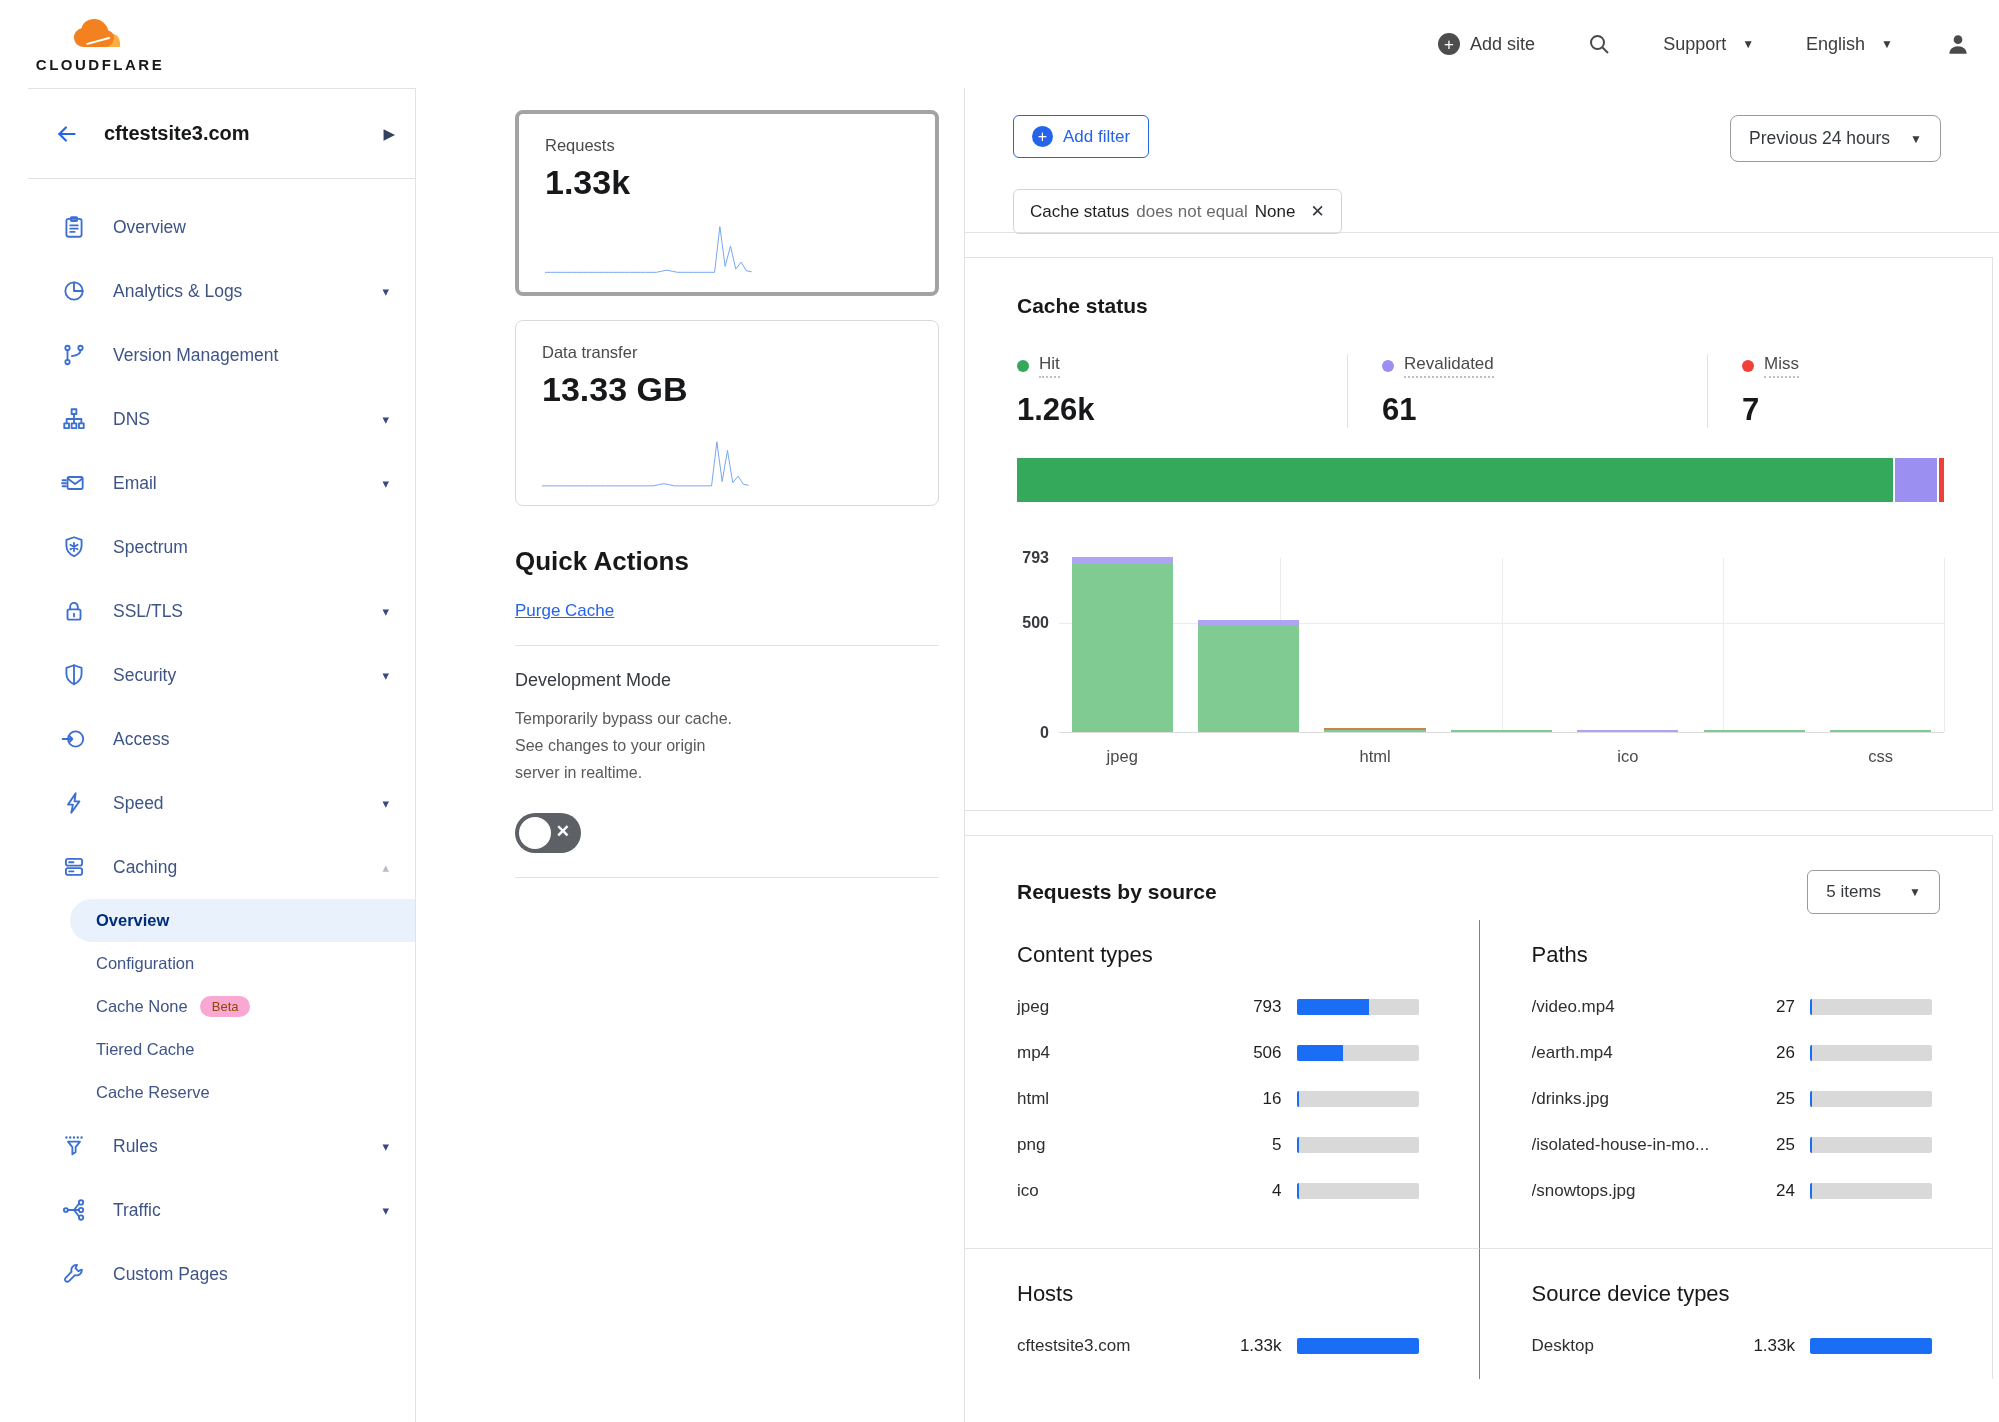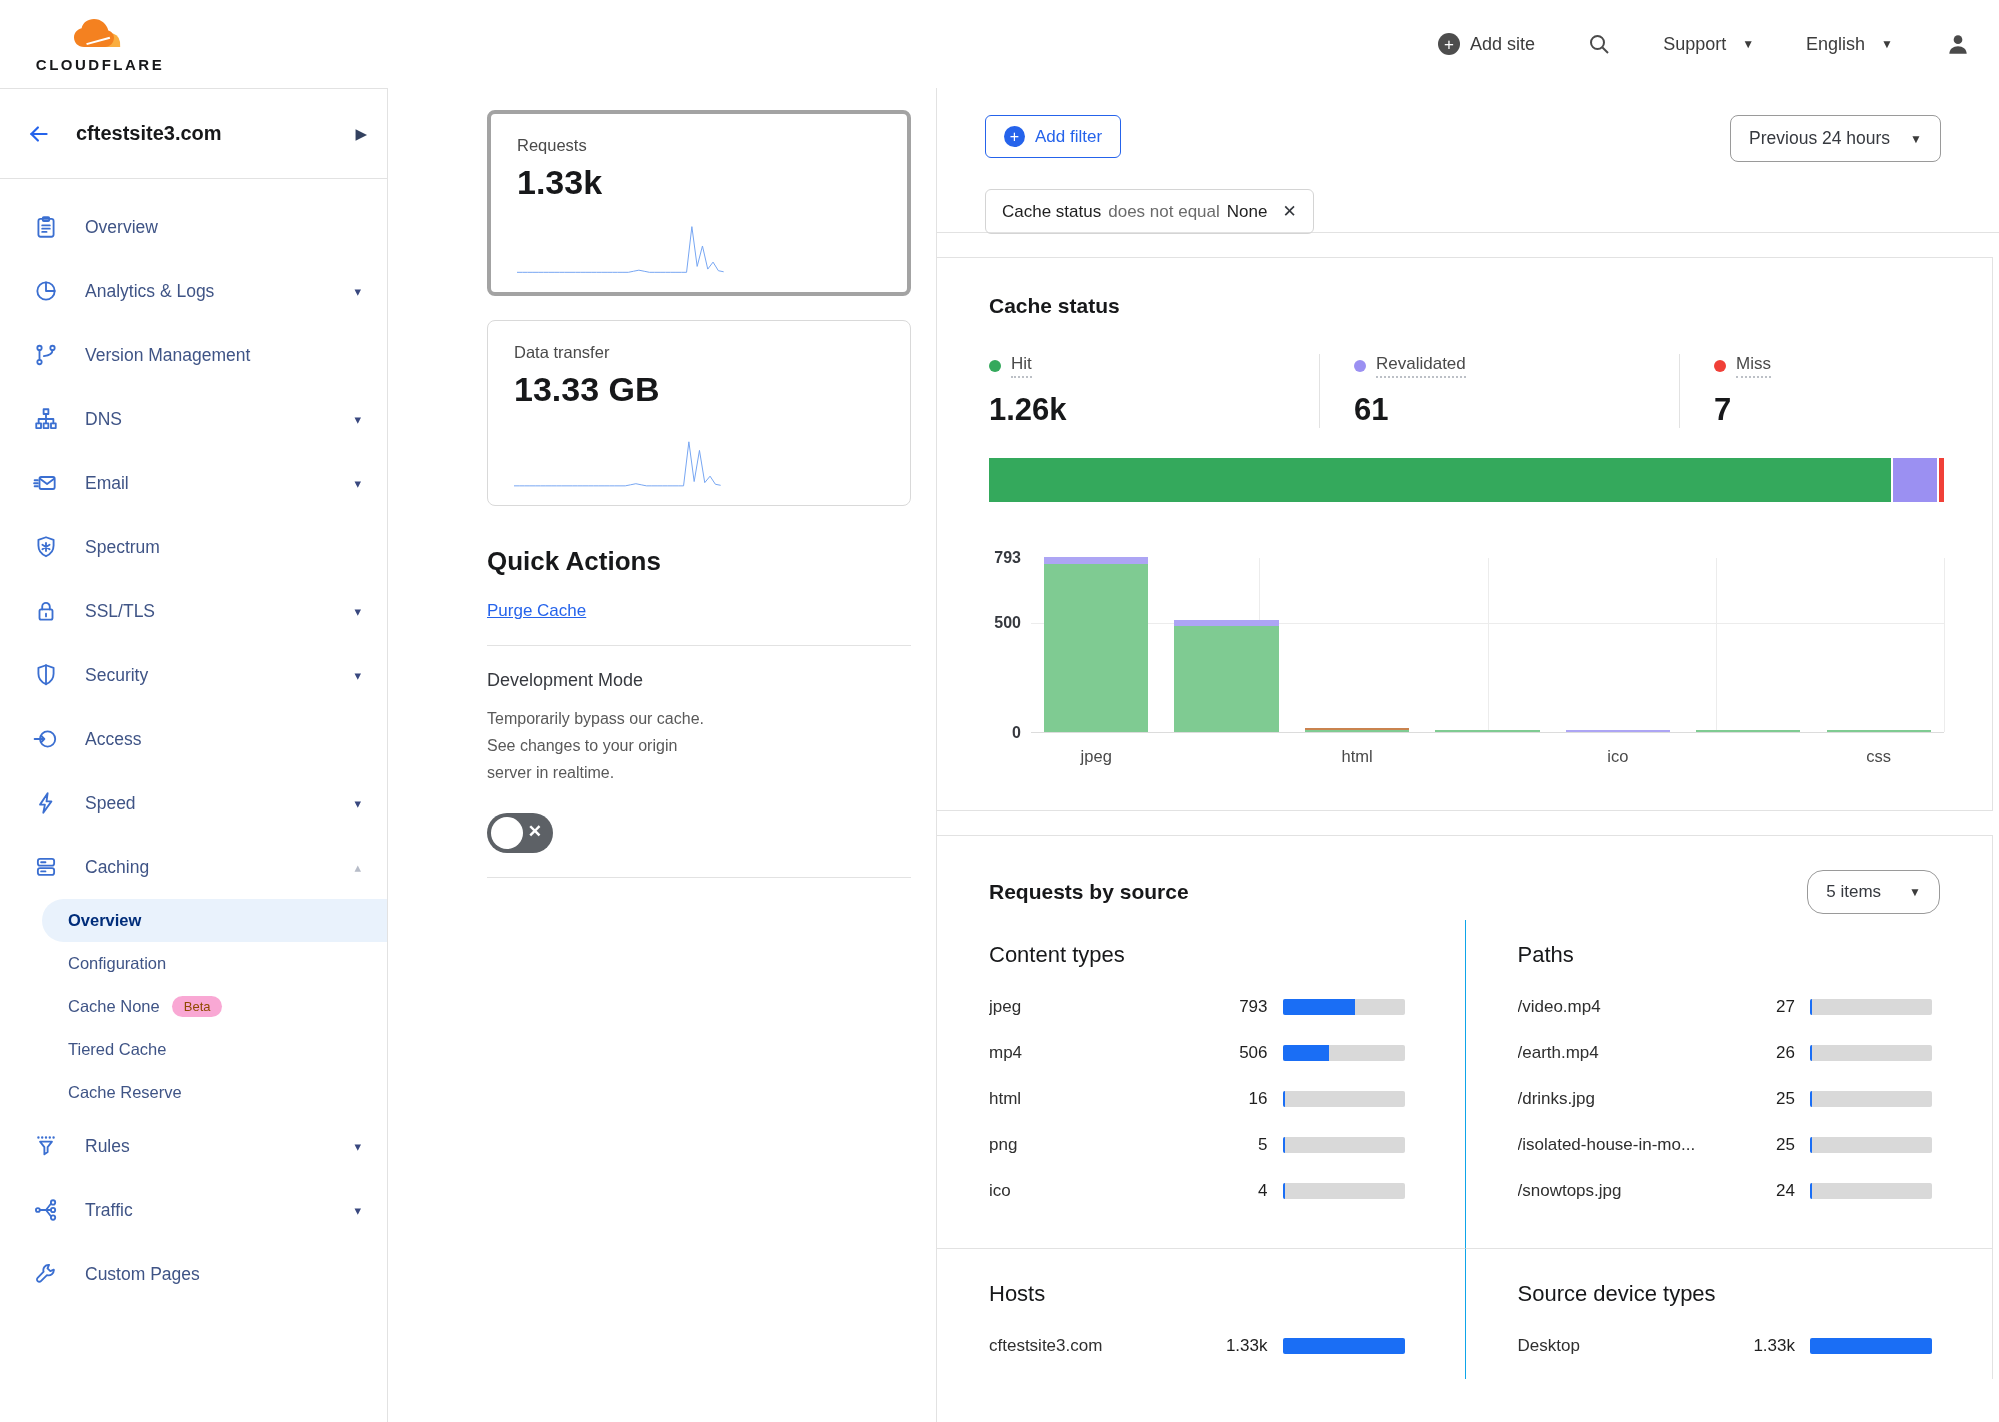--- a/index.html
+++ b/index.html
@@ -7,21 +7,21 @@
     font-family:"Liberation Sans", sans-serif; color:#1f1f1f; }
   
   .topbar { height:88px; display:flex; align-items:center; justify-content:space-between; padding:0 28px 0 20px; background:#fff; }
   .logo { display:flex; flex-direction:column; align-items:center; width:160px; cursor:pointer; }
   .logo-text { font-size:15px; font-weight:800; letter-spacing:2.5px; color:#17181a; margin-top:1px; }
   .topbar-right { display:flex; align-items:center; gap:52px; color:#3c3c3c; font-size:18px; }
   .tb-item { display:flex; align-items:center; gap:10px; cursor:pointer; }
   .plus-circle { width:22px; height:22px; border-radius:50%; background:#4d4d4d; color:#fff; display:flex; align-items:center; justify-content:center; font-size:17px; line-height:1; }
   .caret-down { font-size:12px; color:#3c3c3c; margin-left:6px; }
   
-  .app { display:flex; height:1334px; }
+  .app { display:flex; height:1334px;padding-left:28px; }
   .sidebar { width:388px; border-top:1px solid #e2e2e2; border-right:1px solid #e2e2e2; background:#fff; flex:none; }
   .site-header { display:flex; align-items:center; height:90px; padding:0 20px 0 26px; border-bottom:1px solid #e2e2e2; }
   .back-arrow { color:#2563eb; flex:none; }
   .site-name { font-size:20px; font-weight:700; color:#17181a; margin-left:24px; flex:1; }
   .site-caret { color:#33415f; font-size:15px; }
   nav { padding-top:16px; }
   .nav-item { display:flex; align-items:center; height:64px; padding:0 26px 0 33px; cursor:pointer; }
   .nav-icon { width:26px; height:26px; color:#3b6fd1; flex:none; display:flex; }
   .nav-icon svg { width:26px; height:26px; }
   .nav-label { font-size:17.5px; color:#3f5486; margin-left:26px; flex:1; }
@@ -79,21 +79,21 @@
   .hgrid { position:absolute; left:0; right:0; height:1px; background:#ececec; }
   .bars { position:absolute; inset:0; display:flex; align-items:flex-end; }
   .slot { flex:1; display:flex; justify-content:center; align-items:flex-end; height:100%; }
   .bar { width:80%; display:flex; flex-direction:column-reverse; }
   .ytick { position:absolute; right:calc(100% + 10px); transform:translateY(-50%); font-size:16px; font-weight:700; color:#36393f; }
   .xlabels { display:flex; margin-top:14px; }
   .xlabels span { flex:1; text-align:center; font-size:16.5px; color:#4a4a4a; }
   
   #rbs-panel { margin-bottom:-4px; border-bottom:none; }
   .rbs-head { display:flex; justify-content:space-between; align-items:center; padding:34px 52px 6px 52px; }
-  .items-dd { background:#fff; border:1px solid #9a9a9a; border-radius:16px; font-size:17px; color:#36393f; padding:11px 18px; display:flex; align-items:center; gap:22px; cursor:pointer; font-family:inherit; }
+  .items-dd { background:#fff; border:1px solid #9a9a9a; border-radius:6px; font-size:17px; color:#36393f; padding:11px 18px; display:flex; align-items:center; gap:22px; cursor:pointer; font-family:inherit; }
   .rbs-grid { display:grid; grid-template-columns:1fr 1fr; }
   .rbs-cell { padding:22px 60px 34px 52px; }
   .rbs-cell.rightcol { border-left:1px solid #0ea5e9; }
   .rbs-cell.bottomrow { border-top:1px solid #e2e2e2; padding-top:32px; padding-bottom:10px; }
   .rbs-cell h4 { font-size:22px; font-weight:400; color:#17181a; margin-bottom:16px; }
   .mini-row { display:flex; align-items:center; height:46px; }
   .mini-label { flex:1; font-size:17px; color:#2f2f2f; white-space:nowrap; overflow:hidden; }
   .mini-value { width:64px; text-align:right; font-size:17px; color:#1f1f1f; margin-right:15px; }
   .mini-track { width:122px; height:16px; background:#d9d9d9; border-radius:2px; overflow:hidden; flex:none; }
   .mini-fill { height:100%; background:#1a6ef5; }

